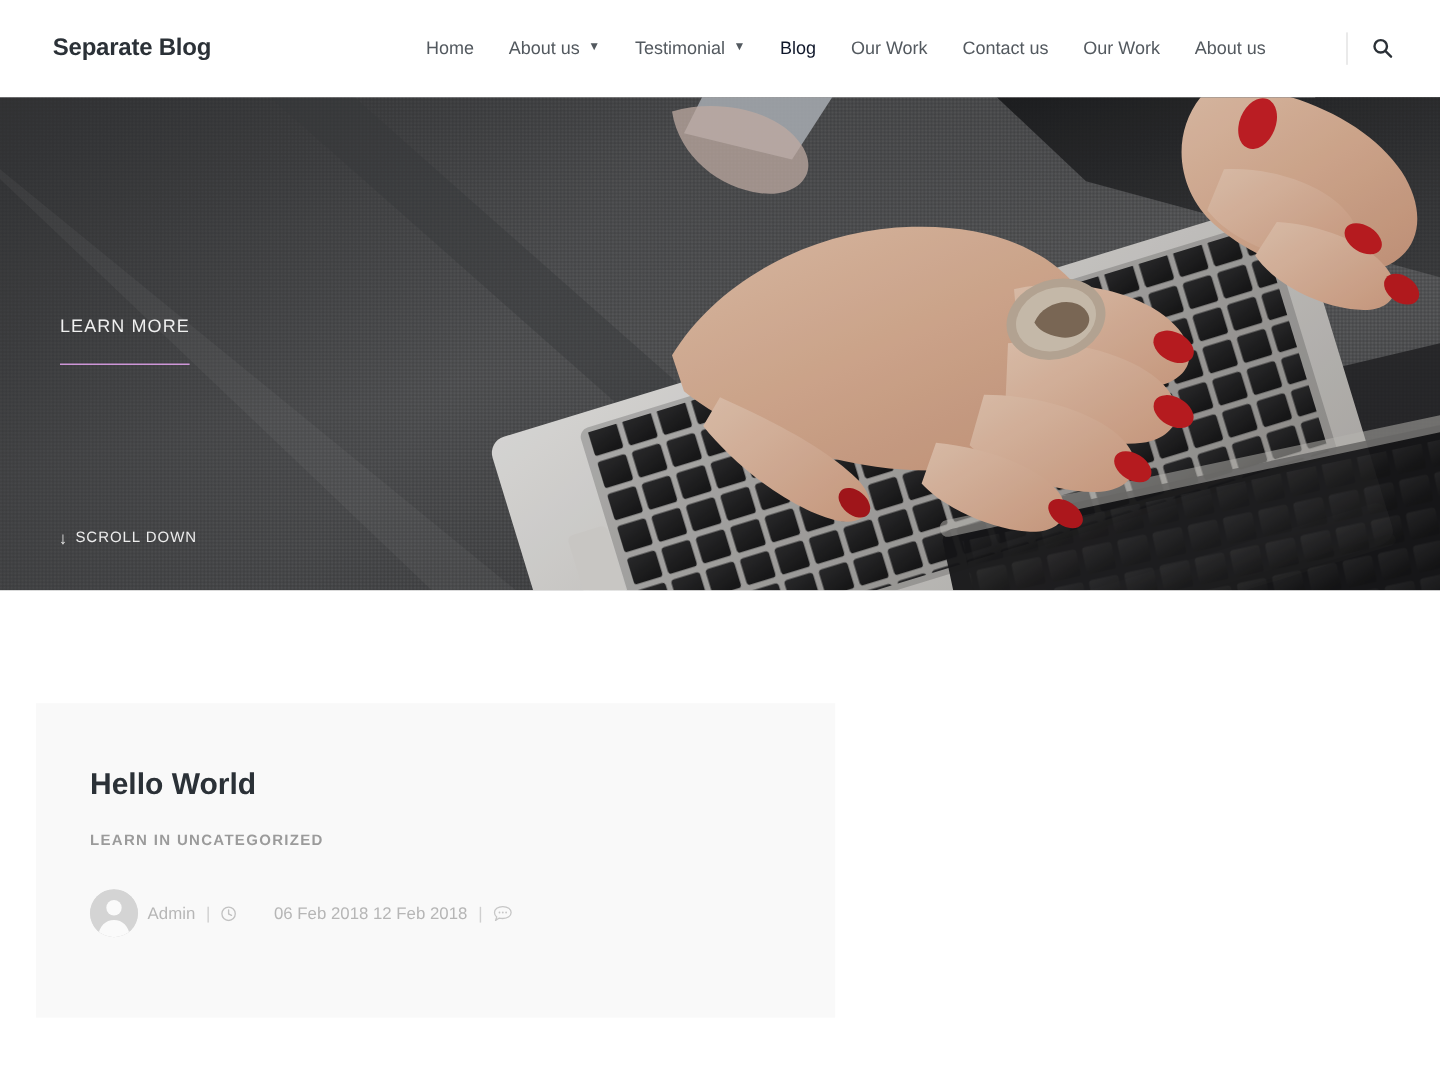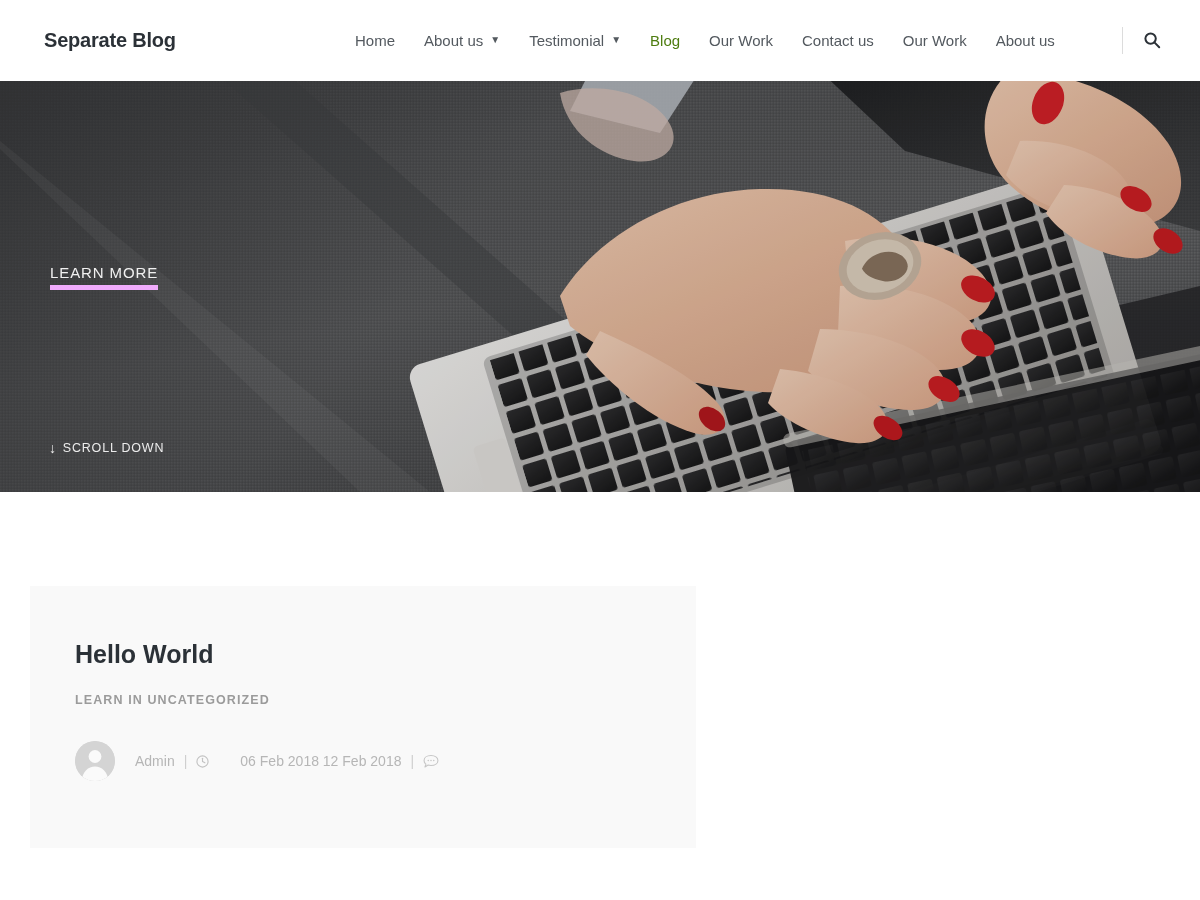--- a/index.html
+++ b/index.html
@@ -50,21 +50,21 @@
     font-size: 15px;
     color: #53595f;
     line-height: 24px;
     white-space: nowrap;
     margin-right: 29px;
     display: inline-flex;
     align-items: center;
     cursor: pointer;
   }
   .nav-item:last-child { margin-right: 0; }
-  .nav-item.active { color: #4d7c0f; }
+  .nav-item.active { color: #0f172a; }
 
   .caret {
     display: inline-block;
     margin-left: 7px;
     font-size: 10px;
     line-height: 1;
     color: #53595f;
     transform: translateY(-1px);
   }
 
@@ -103,22 +103,22 @@
   }
   .hero-overlay-text { position: absolute; inset: 0; z-index: 6; }
 
   .learn-more {
     position: absolute;
     left: 50px;
     top: 183px;
     font-size: 15px;
     letter-spacing: 0.9px;
     color: #f0f0f0;
-    padding-bottom: 4px;
-    border-bottom: 5px solid #f0abfc;
+    padding-bottom: 22px;
+    border-bottom: 1px solid #f0abfc;
     cursor: pointer;
     white-space: nowrap;
   }
 
   .scroll-down {
     position: absolute;
     left: 49px;
     top: 360px;
     font-size: 12.5px;
     letter-spacing: 0.8px;
@@ -189,21 +189,21 @@
     flex: 0 0 auto;
     position: relative;
   }
   .avatar svg { display: block; }
 
   .meta-text {
     font-size: 14px;
     color: #b6b6b6;
     line-height: 20px;
     white-space: nowrap;
-    margin-left: 20px;
+    margin-left: 8px;
   }
   .meta-sep {
     font-size: 14px;
     color: #cfcfcf;
     margin: 0 9px;
     line-height: 20px;
   }
   .meta-icon {
     display: inline-flex;
     align-items: center;

